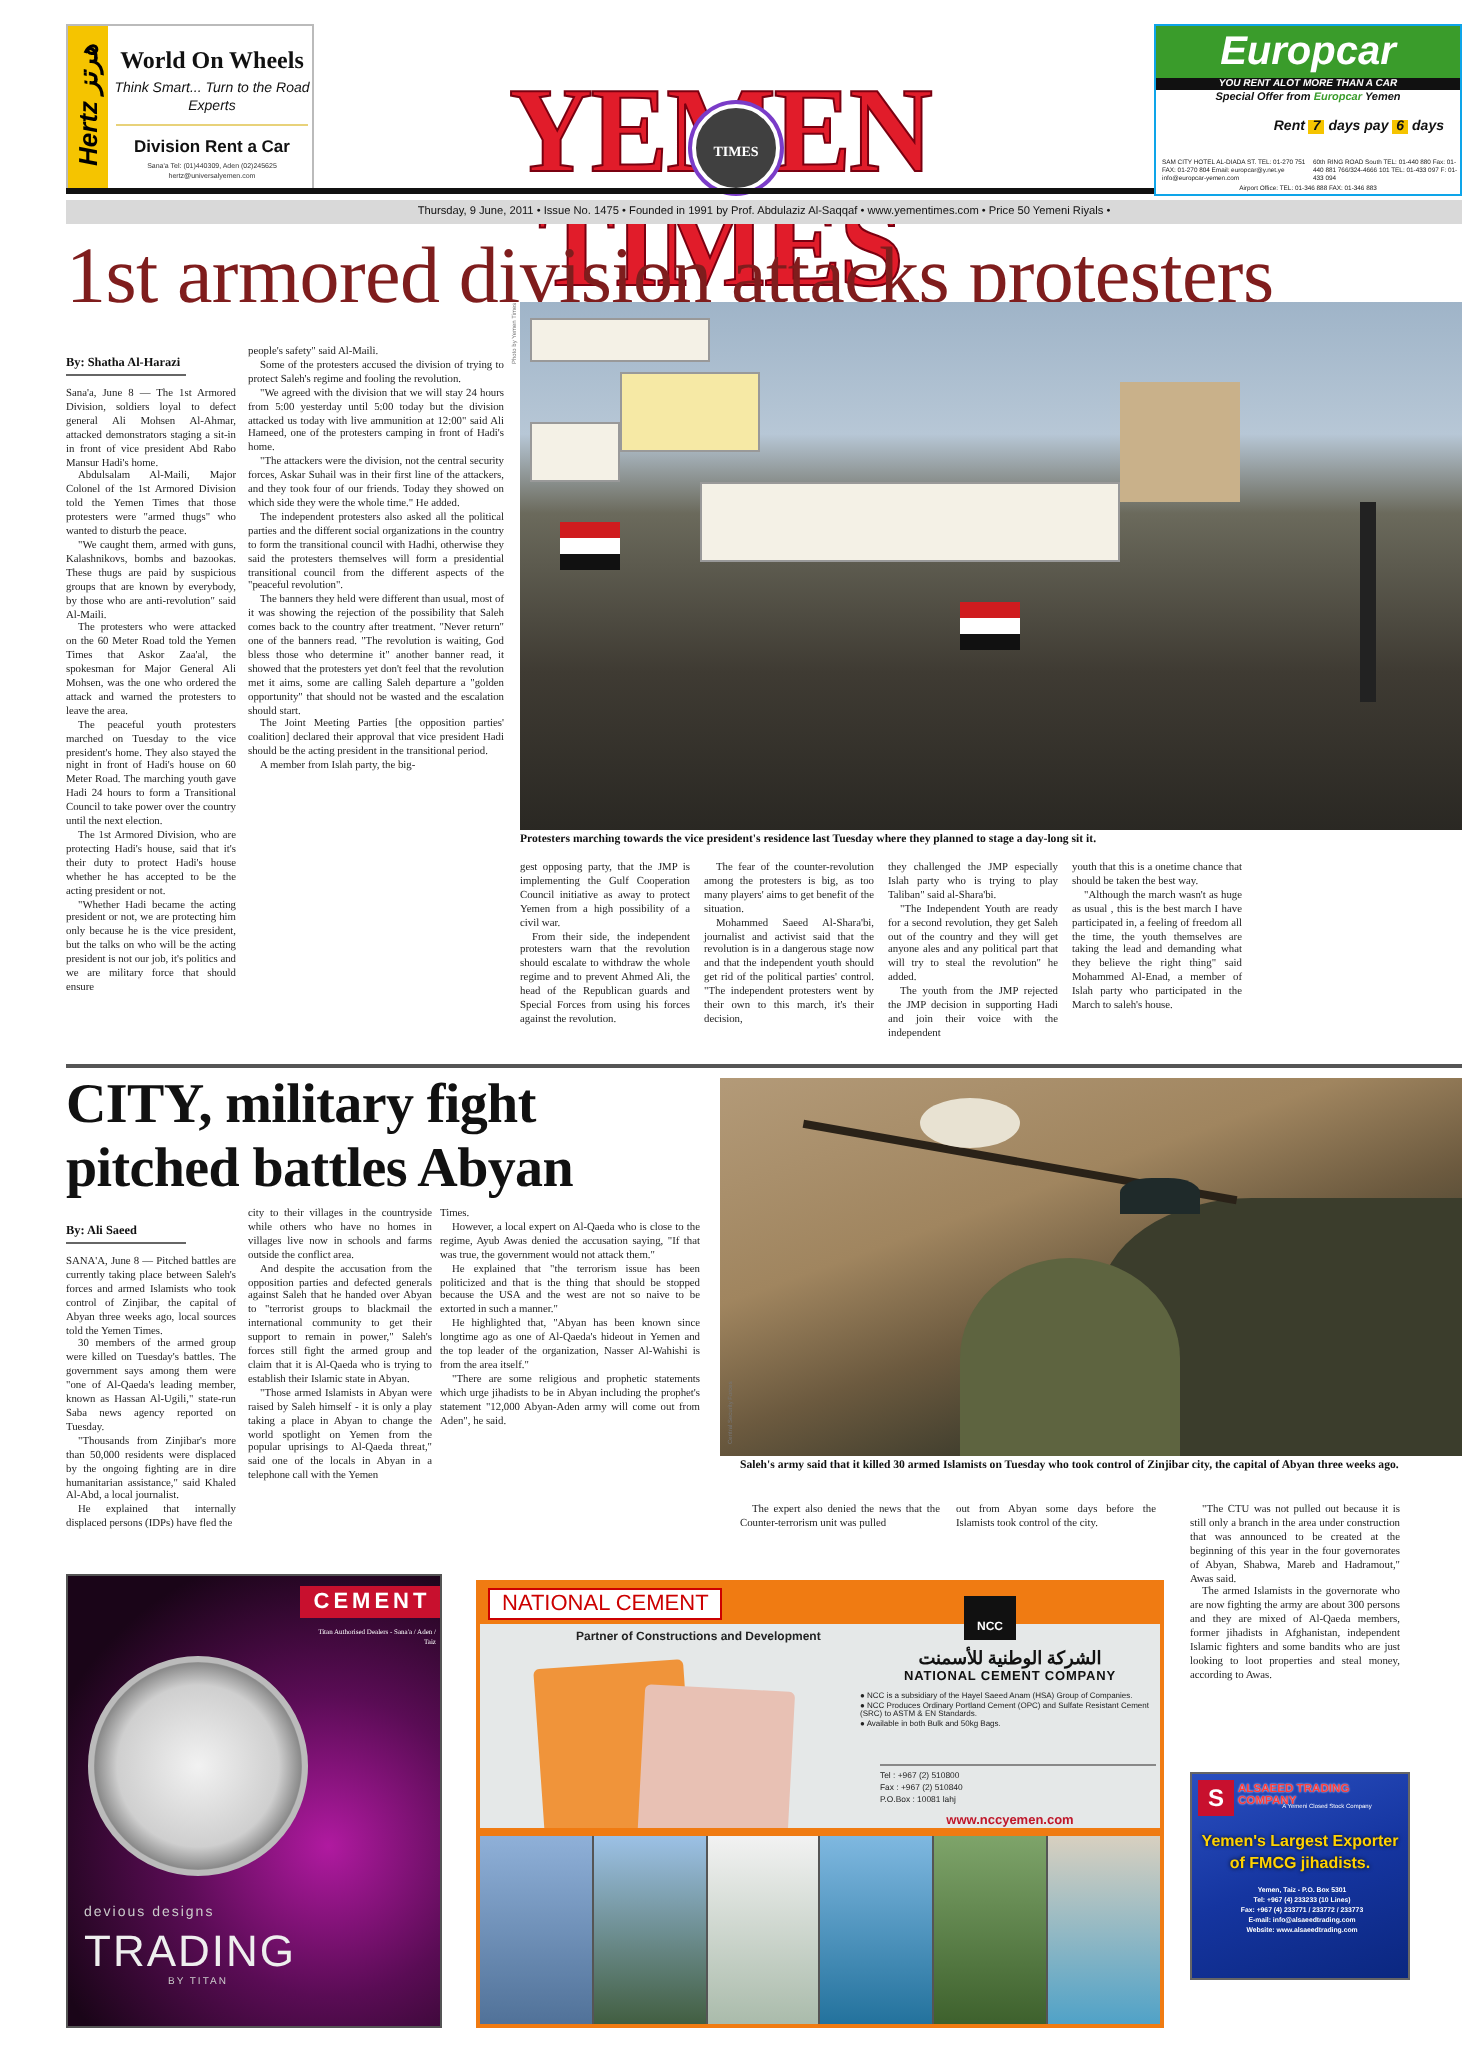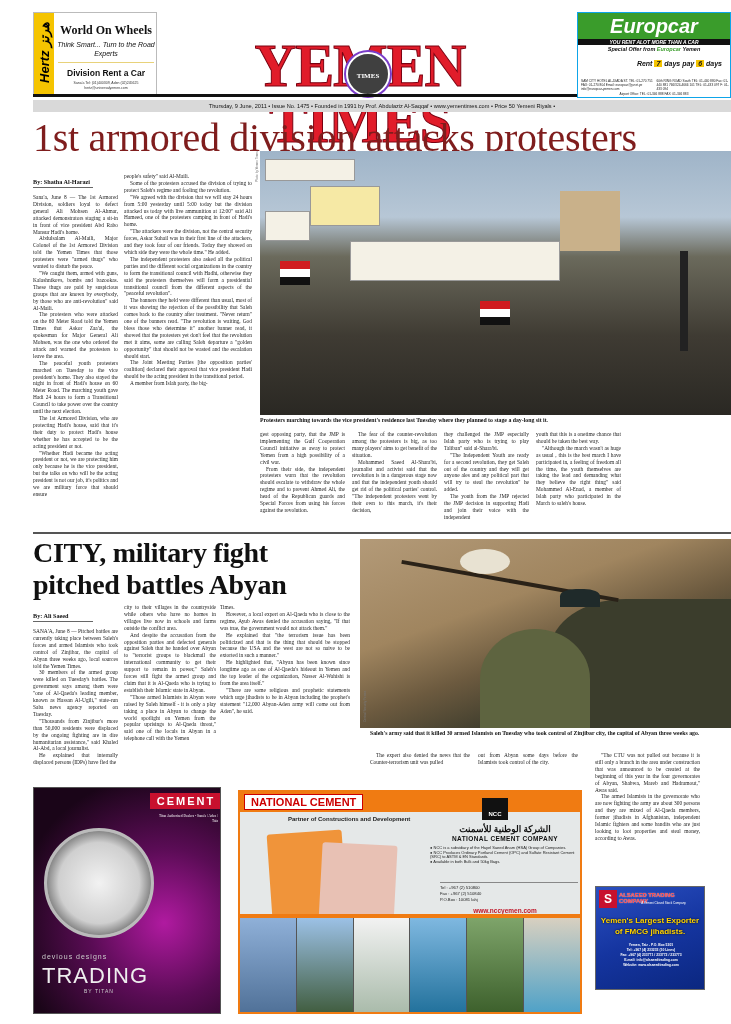--- a/index.html
+++ b/index.html
@@ -48,21 +48,21 @@
 
 #titan{left:33px;top:787px;width:188px;height:227px;background:radial-gradient(circle at 70% 60%,#b01aa0 0%,#5a0c55 40%,#1a0518 80%);border:1px solid #555;overflow:hidden}
 #titan .logo{position:absolute;left:116px;top:5px;width:72px;height:16px;background:#c8102e;color:#fff;font-family:"Liberation Sans",sans-serif;font-weight:bold;font-size:11px;letter-spacing:2px;text-align:center;line-height:16px}
 #titan .watch{position:absolute;left:10px;top:40px;width:110px;height:110px;border-radius:50%;background:radial-gradient(circle,#f2f2f2 0%,#cfcfcf 55%,#8a8a8a 70%,#eee 74%,#555 80%);border:3px solid #bbb}
 #titan .dd{position:absolute;left:8px;top:165px;font-family:"Liberation Sans",sans-serif;font-size:7px;color:#ccc;letter-spacing:1px}
 #titan .purple{position:absolute;left:8px;top:175px;font-family:"Liberation Sans",sans-serif;font-size:22px;color:#eee;letter-spacing:1px}
 #titan .by{position:absolute;left:50px;top:200px;font-family:"Liberation Sans",sans-serif;font-size:5px;color:#ccc;letter-spacing:1px}
 #titan .arab{position:absolute;left:120px;top:26px;width:64px;font-size:3.5px;line-height:5px;color:#fff;text-align:right}
 #ncc{left:238px;top:790px;width:344px;height:224px;border:2px solid #f07b12;background:#e5e8e8;overflow:hidden}
 #ncc .hdr{position:absolute;left:0;top:0;width:100%;height:20px;background:#f07b12}
-#ncc .hdrlogo{position:absolute;left:4px;top:2px;background:#fff;border:1px solid #c00;color:#c00;font-family:"Liberation Sans",sans-serif;font-weight:bold;font-size:11px;padding:1px 6px}
+#ncc .hdrlogo{position:absolute;left:4px;top:2px;background:#fff;border:1px solid #c00;color:#c00;font-family:"Liberation Sans",sans-serif;font-weight:normal;font-size:11px;padding:1px 6px}
 #ncc .partner{position:absolute;left:48px;top:24px;font-family:"Liberation Sans",sans-serif;font-weight:bold;font-size:6px;color:#222}
 #ncc .bag1{position:absolute;left:30px;top:40px;width:75px;height:100px;background:#f0943a;border-radius:3px;transform:rotate(-4deg)}
 #ncc .bag2{position:absolute;left:80px;top:52px;width:75px;height:100px;background:#e8c1b4;border-radius:3px;transform:rotate(3deg)}
 #ncc .emb{position:absolute;left:242px;top:6px;width:26px;height:22px;background:#111;color:#fff;font-family:"Liberation Sans",sans-serif;font-weight:bold;font-size:6px;text-align:center;line-height:32px}
 #ncc .ar{position:absolute;left:190px;top:32px;width:150px;text-align:center;font-size:9px;font-weight:bold;color:#111}
 #ncc .en{position:absolute;left:190px;top:43px;width:150px;text-align:center;font-family:"Liberation Sans",sans-serif;font-weight:bold;font-size:6.5px;letter-spacing:.4px}
 #ncc ul{position:absolute;left:190px;top:54px;width:148px;font-family:"Liberation Sans",sans-serif;font-size:4px;line-height:4.6px;list-style:none;color:#222}
 #ncc ul li:before{content:"\25CF  "}
 #ncc .contact{position:absolute;left:200px;top:90px;width:138px;font-family:"Liberation Sans",sans-serif;font-size:4.2px;line-height:6px;color:#222;border-top:.5px solid #888;padding-top:2px}
 #ncc .web{position:absolute;left:190px;top:115px;width:150px;text-align:center;font-family:"Liberation Sans",sans-serif;font-weight:bold;font-size:6.5px;color:#c0172a}

